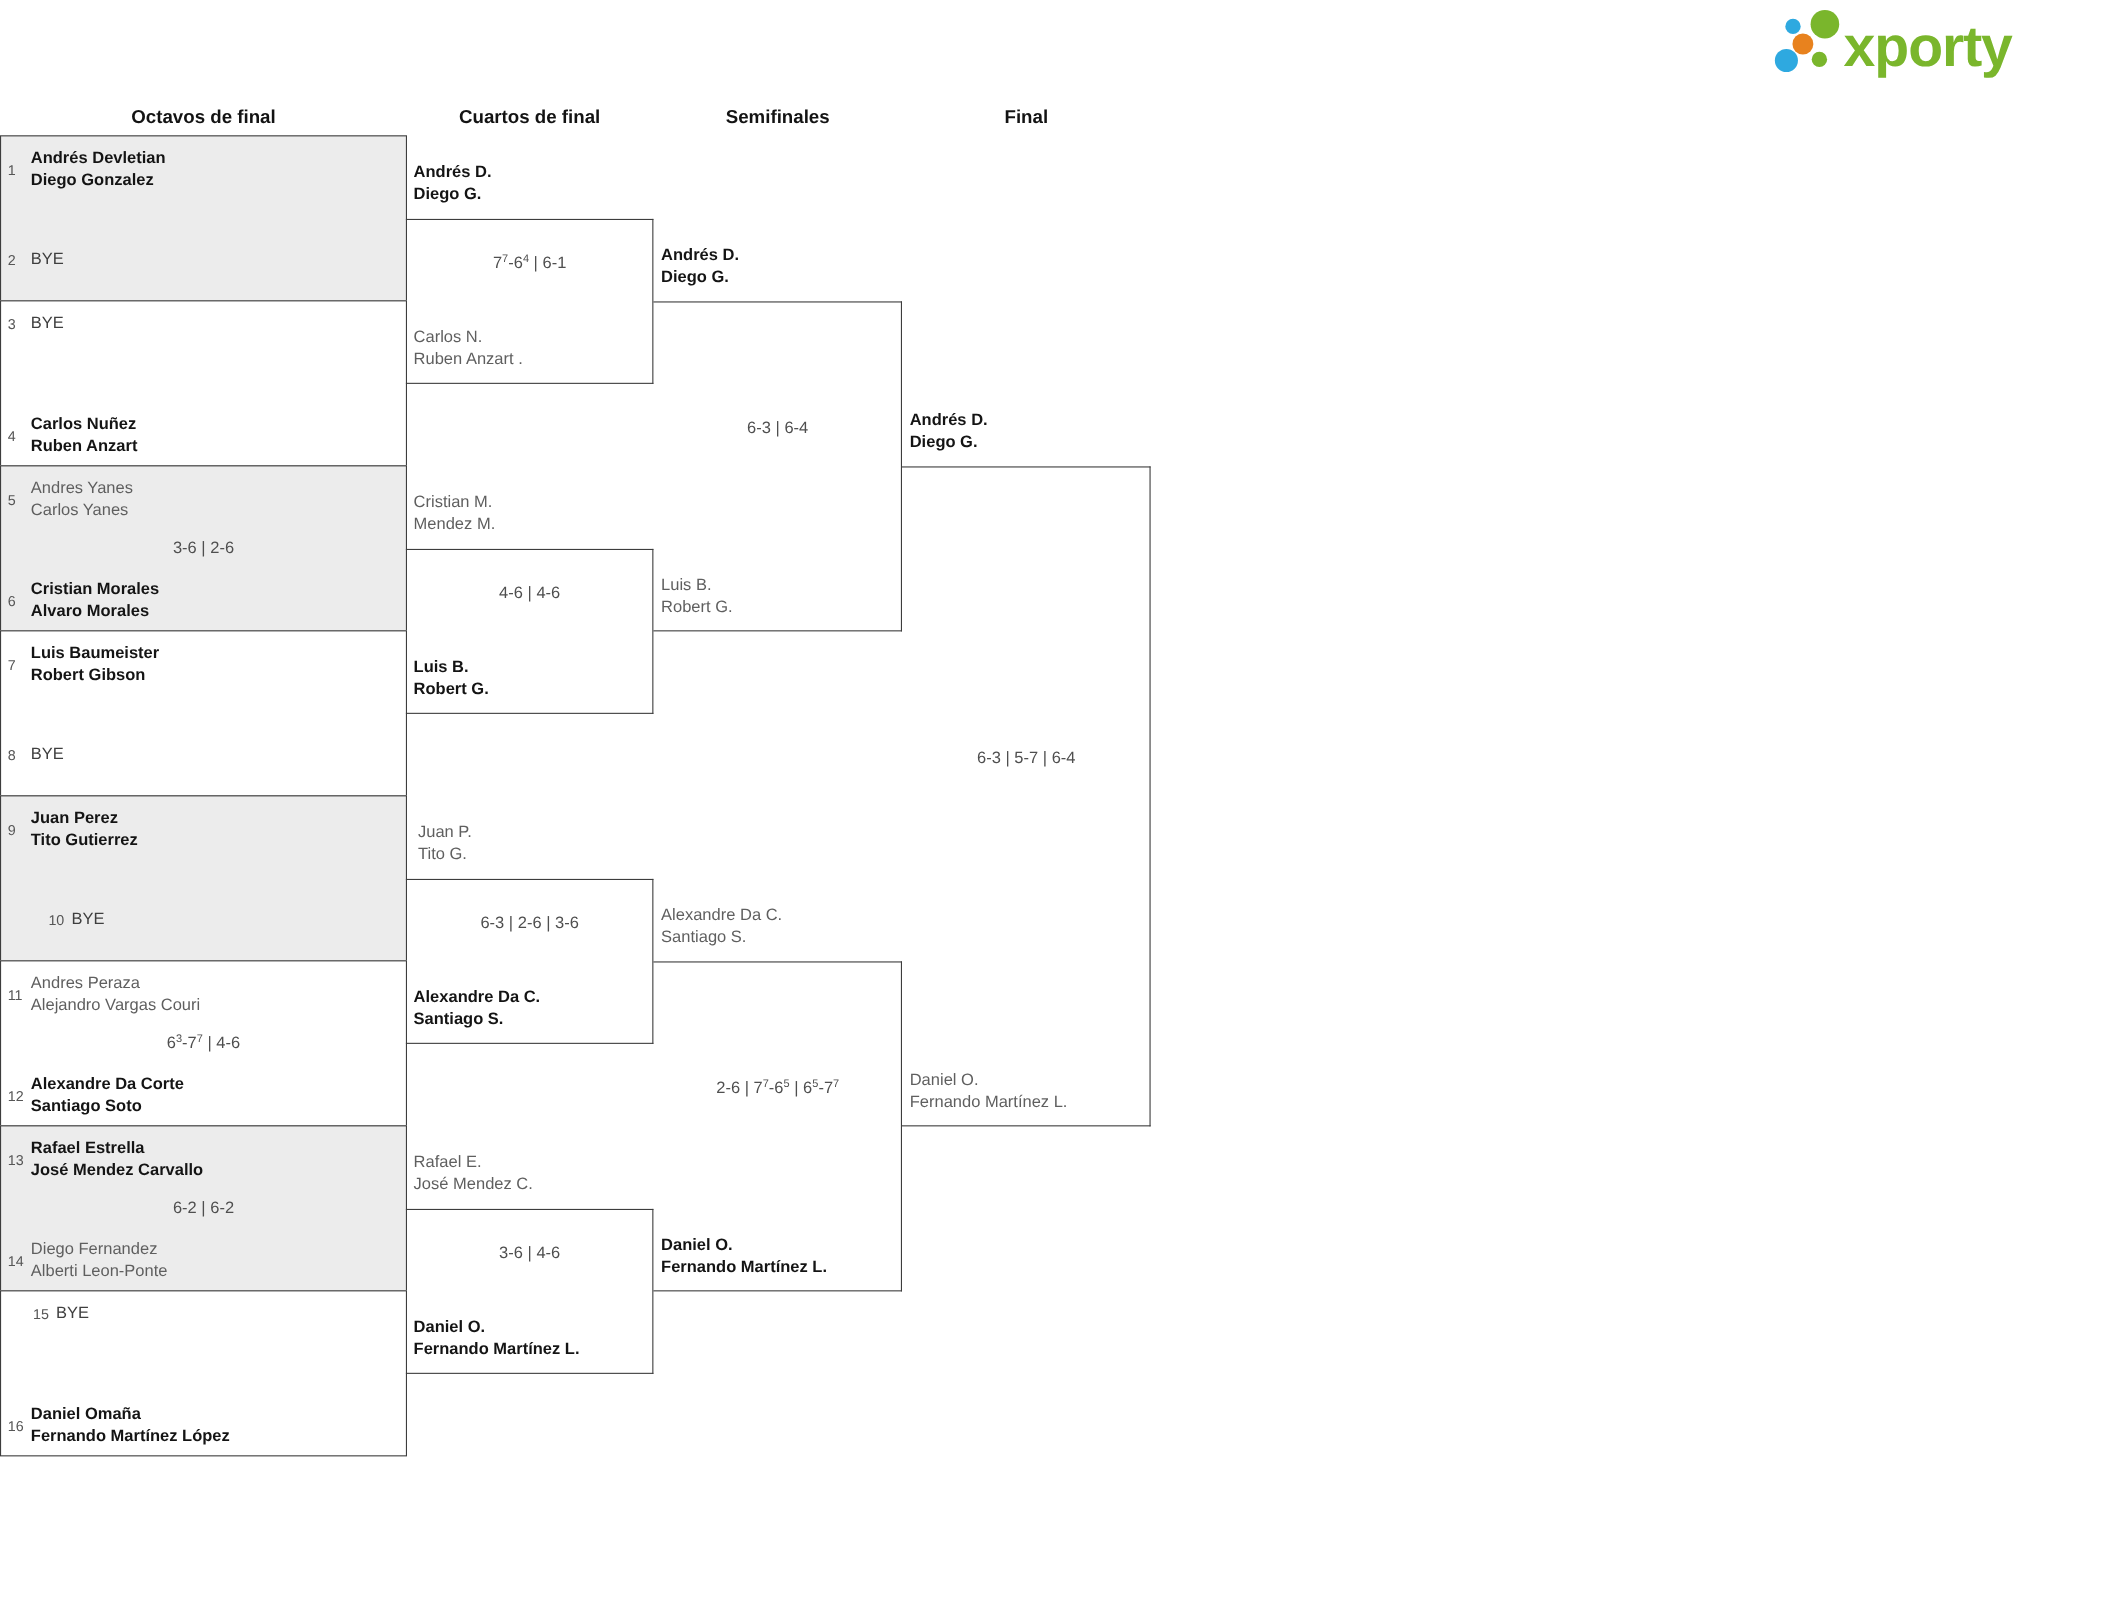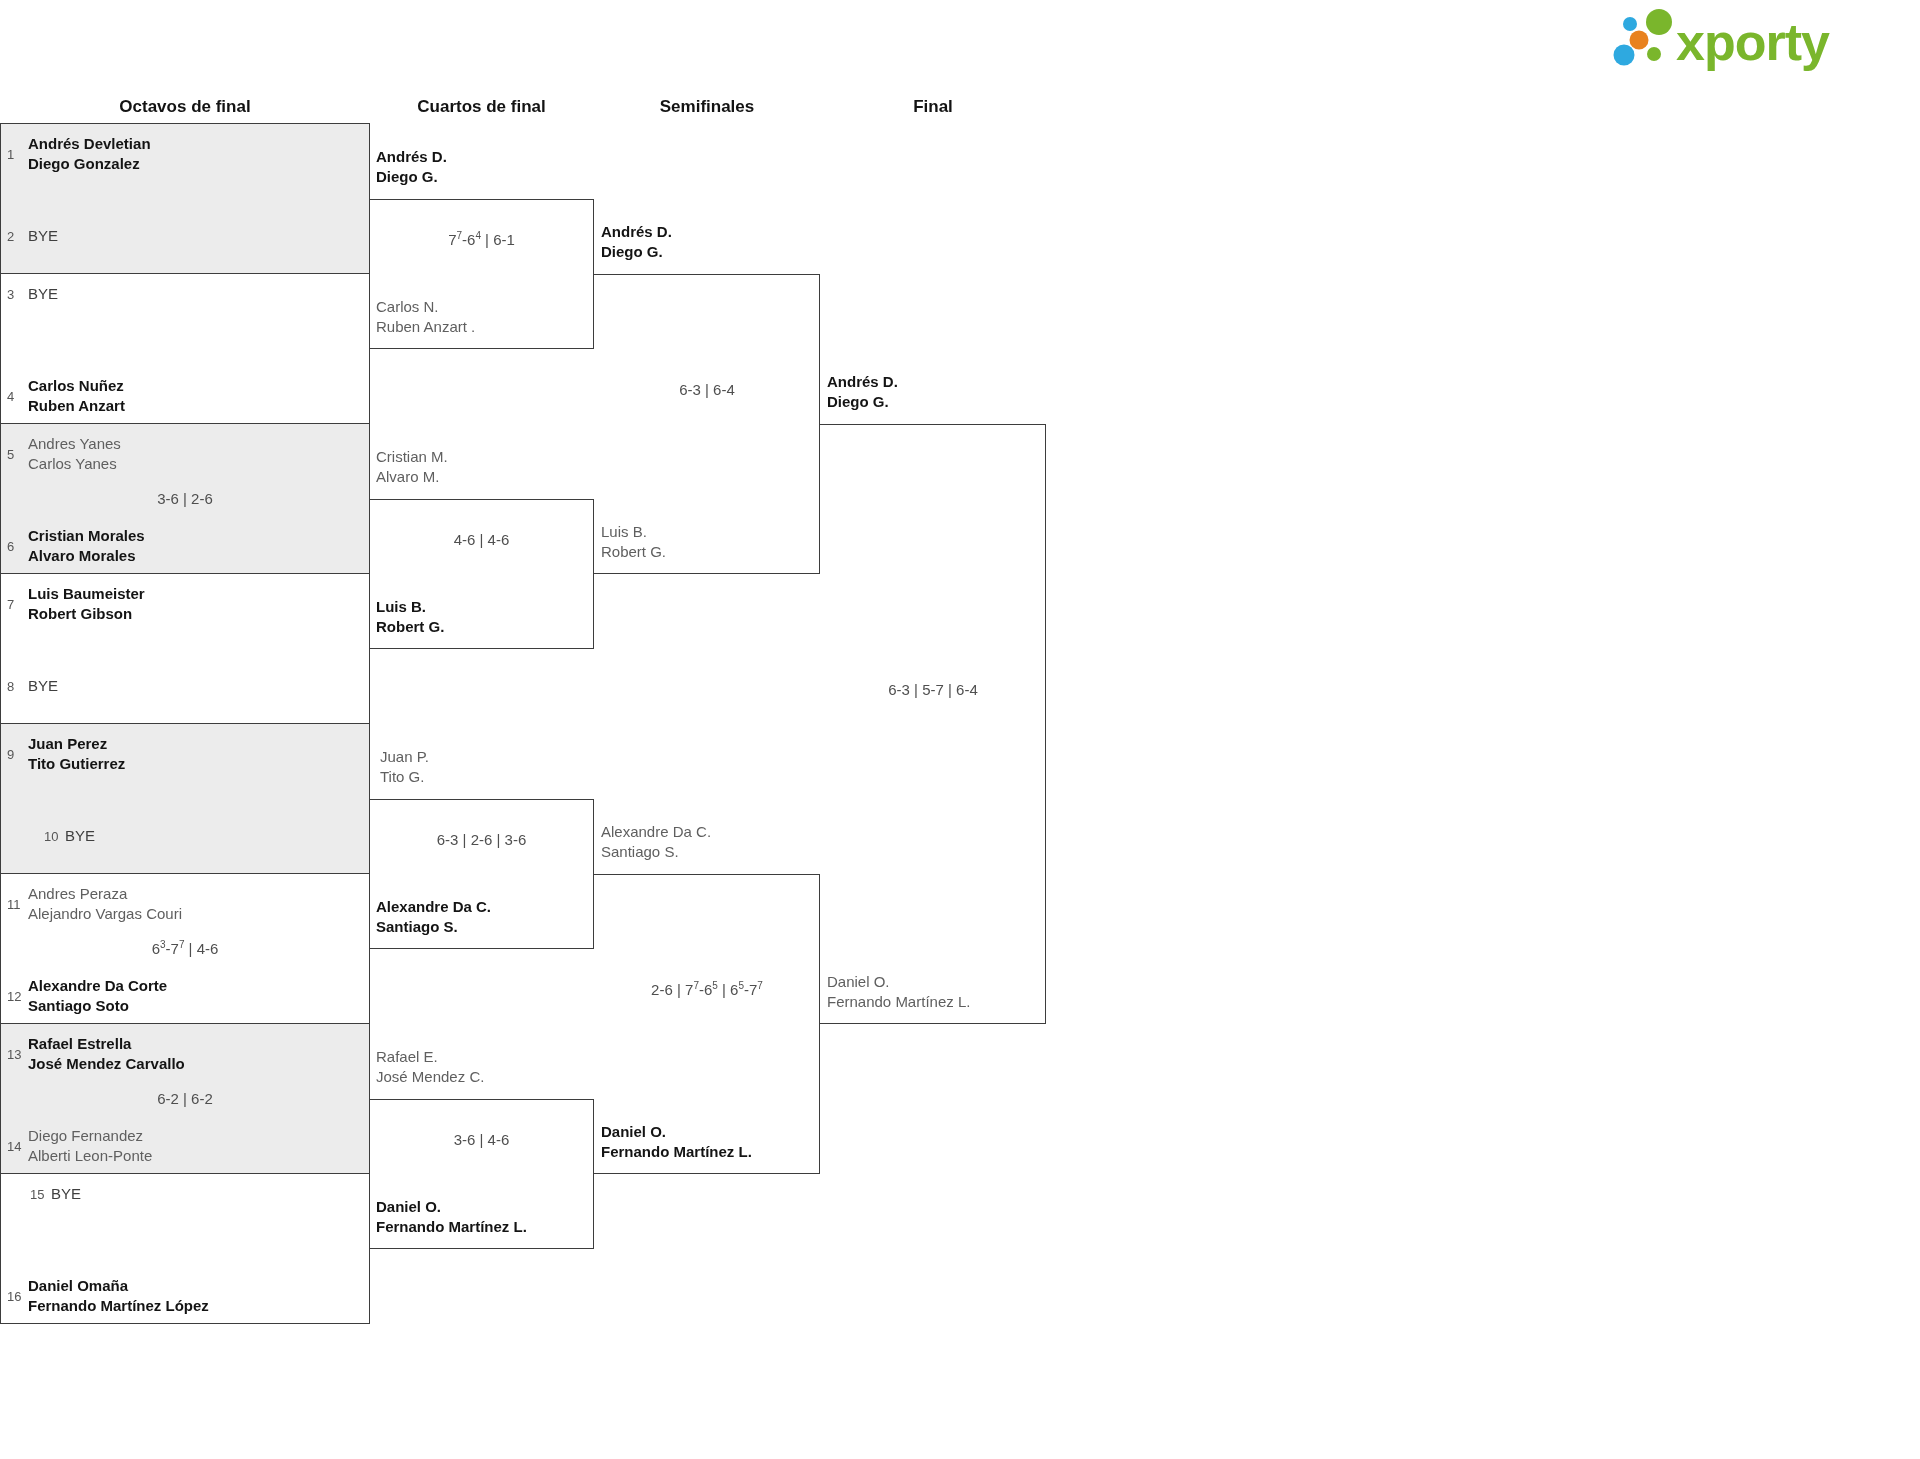--- a/index.html
+++ b/index.html
@@ -184,21 +184,21 @@
         <div class="names">
           <div class="nameline">Carlos N.</div>
           <div class="nameline">Ruben Anzart .</div>
         </div>
       </div>
       <div class="score" style="left: 369px; top: 229.5px; width: 225px;">7<sup>7</sup>-6<sup>4</sup> | 6-1</div>
       <div class="match-rect" style="left: 369px; top: 498.5px; width: 225px; height: 150px;"></div>
       <div class="entrant loser" style="left: 369px; top: 446.5px;">
         <div class="names">
           <div class="nameline">Cristian M.</div>
-          <div class="nameline">Alvaro M.</div>
+          <div class="nameline">Mendez M.</div>
         </div>
       </div>
       <div class="entrant winner" style="left: 369px; top: 596.5px;">
         <div class="names">
           <div class="nameline">Luis B.</div>
           <div class="nameline">Robert G.</div>
         </div>
       </div>
       <div class="score" style="left: 369px; top: 529.5px; width: 225px;">4-6 | 4-6</div>
       <div class="match-rect" style="left: 369px; top: 798.5px; width: 225px; height: 150px;"></div>

